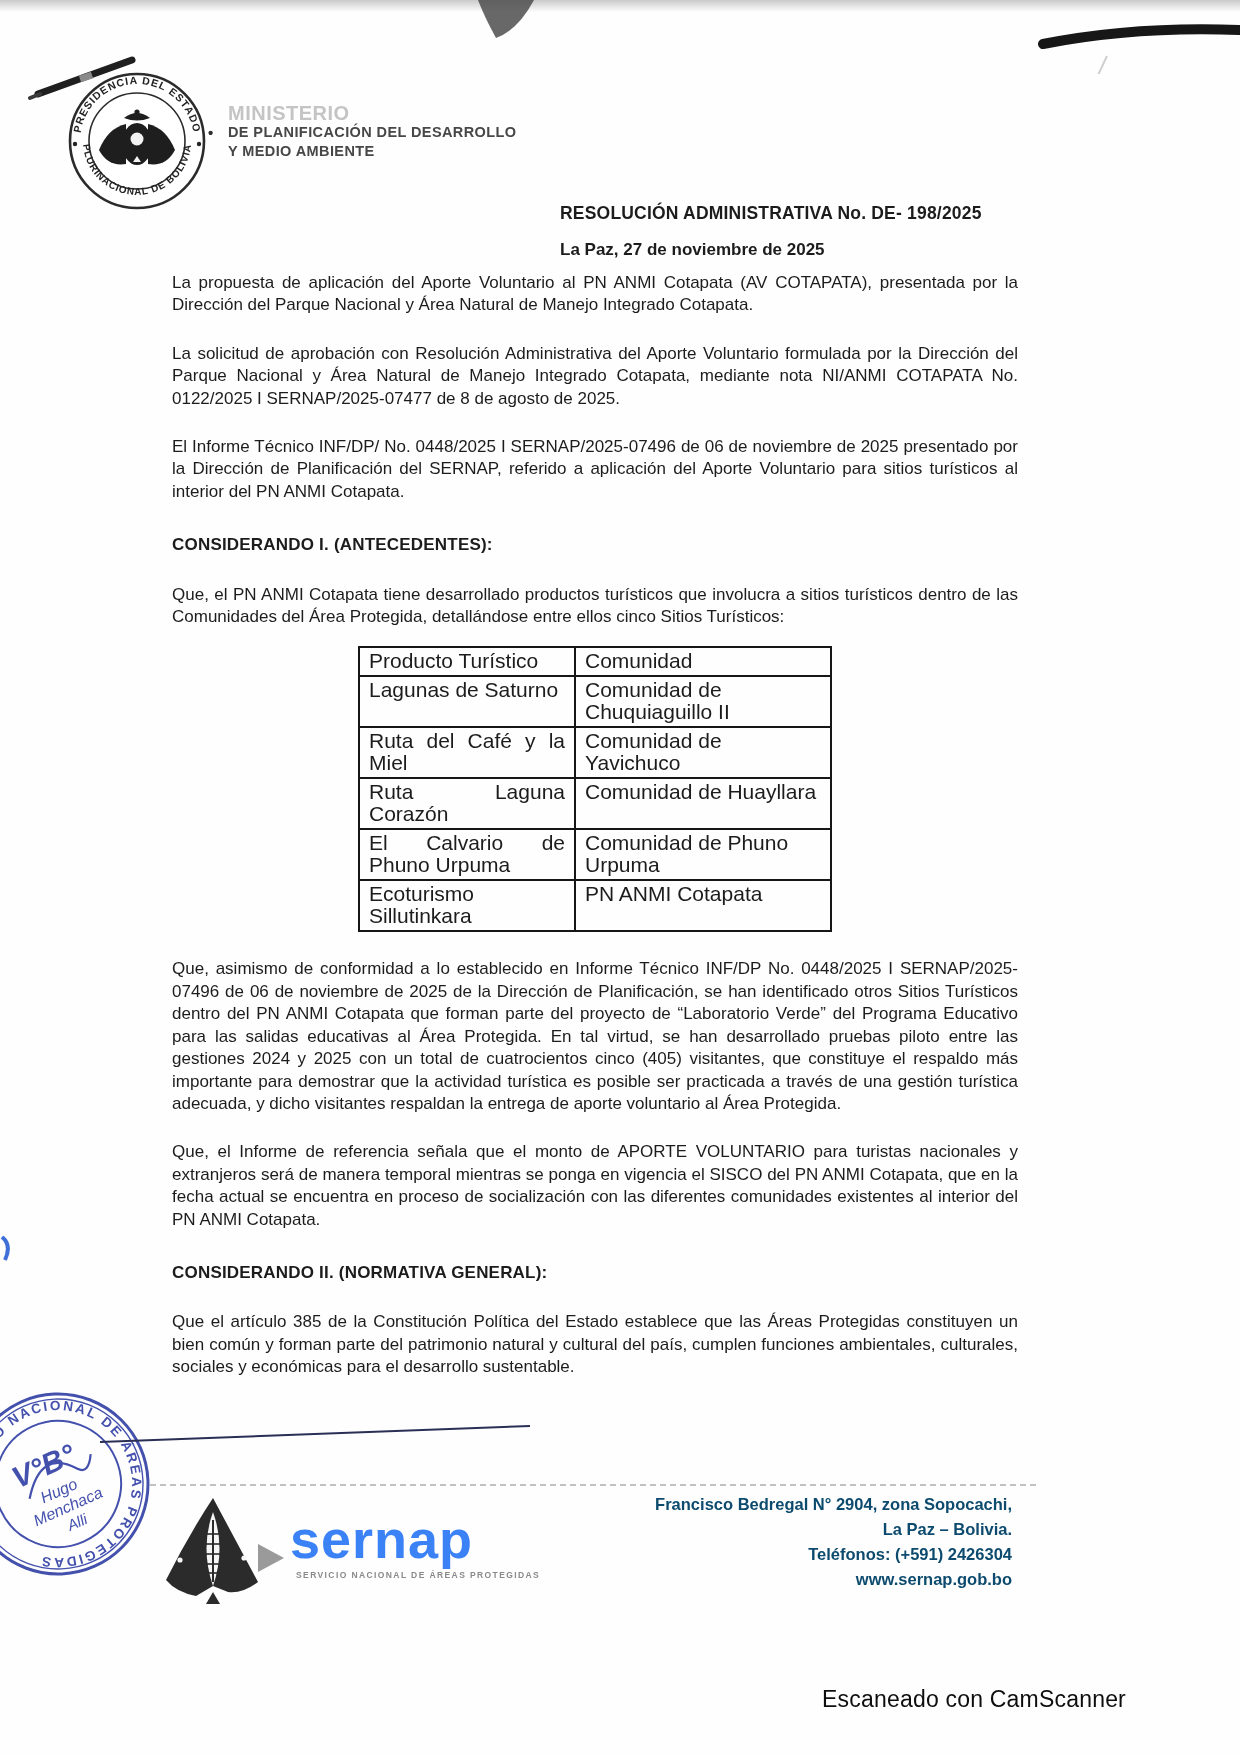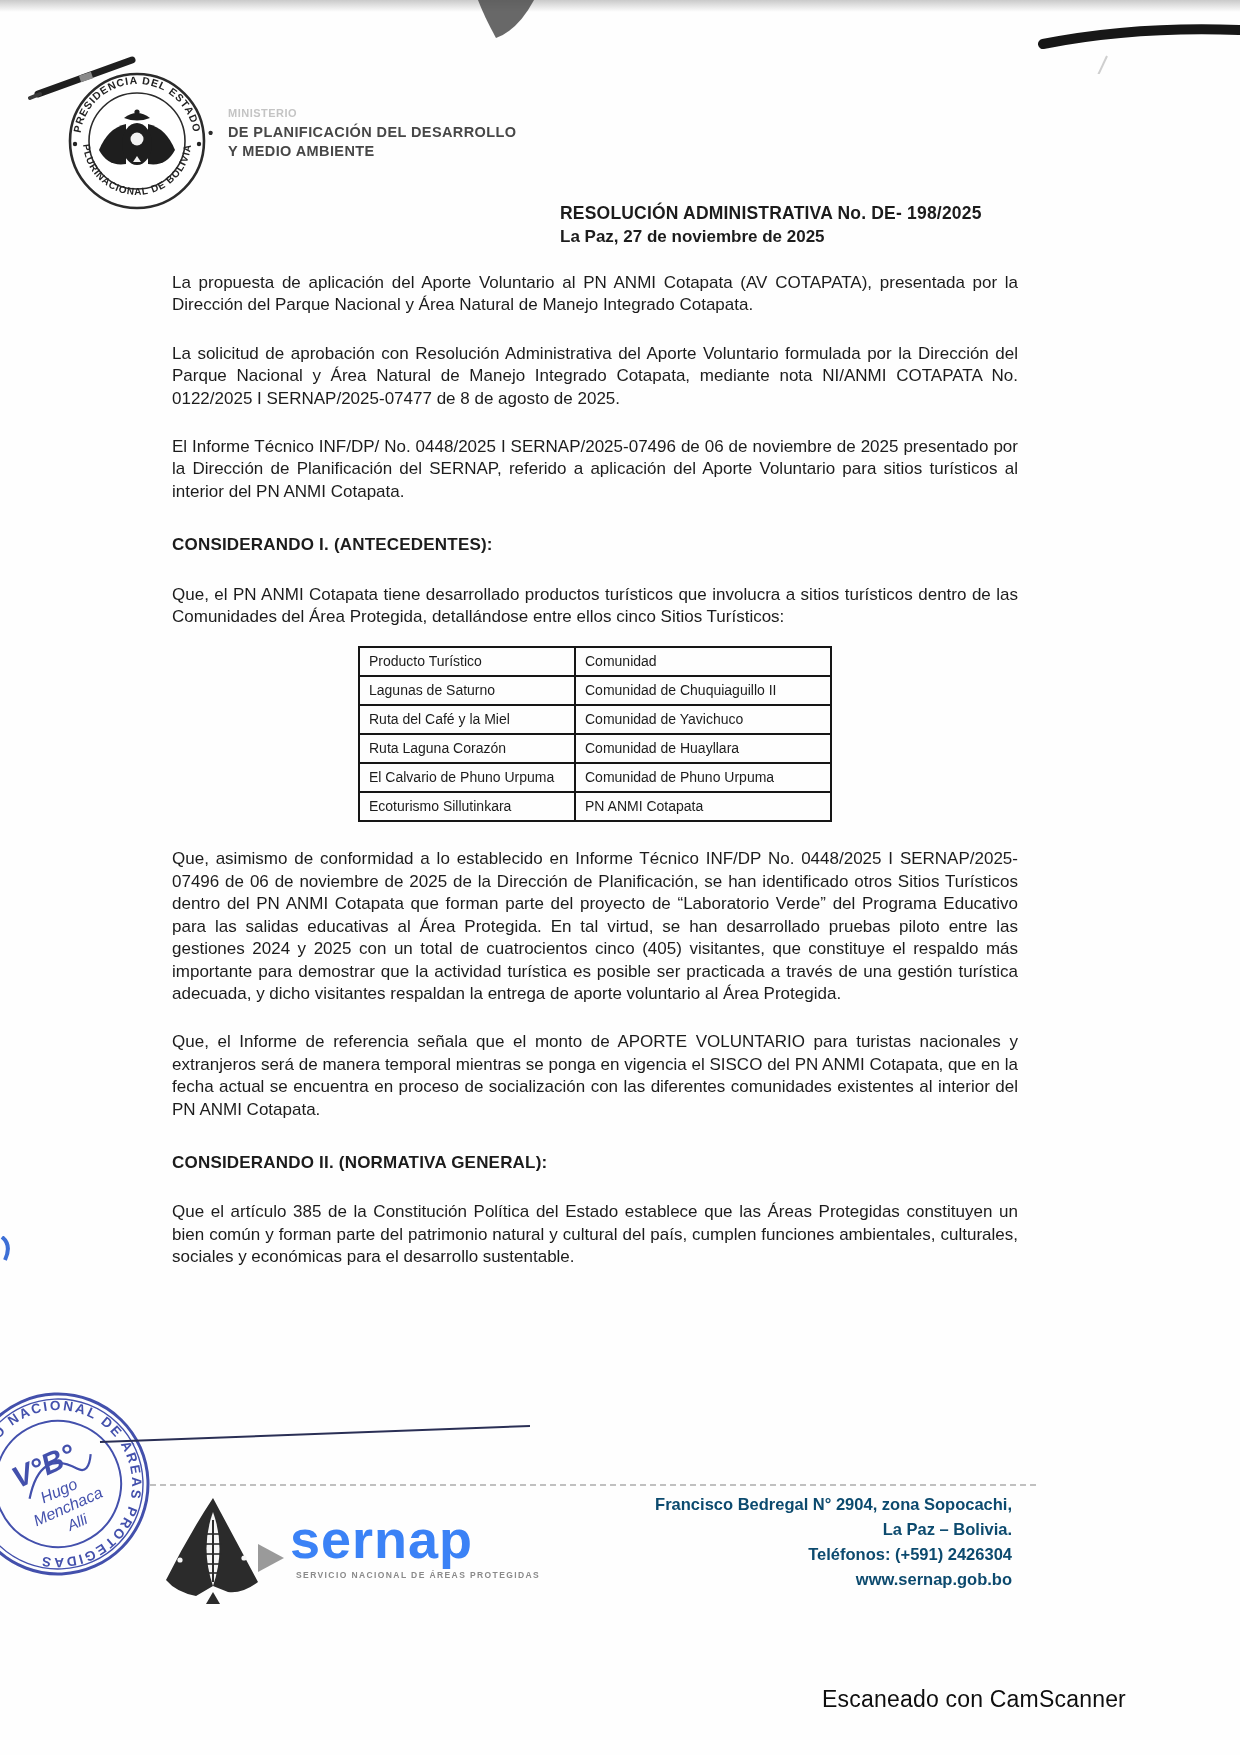--- a/index.html
+++ b/index.html
@@ -9,35 +9,35 @@
     font-family:"Liberation Sans","DejaVu Sans",sans-serif;
     color:#1c1c1c;
   }
   
   .top-shade{position:absolute;top:0;left:0;right:0;height:12px;
     background:linear-gradient(#9f9f9f,rgba(255,255,255,0));opacity:.55;}
   .artifact{position:absolute;pointer-events:none;}
   
   .seal{position:absolute;left:66px;top:70px;width:142px;height:142px;}
   .ministry{position:absolute;left:228px;top:104px;line-height:19px;}
-  .ministry .faded{color:#c4c4c4;font-weight:bold;font-size:11px;letter-spacing:.5px;}
+  .ministry .faded{color:#c4c4c4;font-weight:bold;font-size:20px;letter-spacing:.5px;}
   .ministry .strong{color:#474747;font-weight:bold;font-size:14.5px;letter-spacing:.4px;}
   .ministry-bullet{position:absolute;left:208px;top:124px;color:#2d2d2d;font-size:15px;font-weight:bold;}
   
   .title-block{position:absolute;left:560px;top:203px;width:456px;text-align:left;}
   .title-block .line1{font-weight:bold;font-size:17.5px;letter-spacing:.2px;}
-  .title-block .line2{font-weight:bold;font-size:17px;margin-top:3px;}
+  .title-block .line2{font-weight:bold;font-size:17px;margin-top:16px;}
   
   .main-col{position:absolute;left:172px;top:272px;width:846px;
     font-size:17px;line-height:22.4px;}
   .heading{font-weight:bold;margin:0 0 27px 0;letter-spacing:.2px;}
   .para{margin:0 0 26px 0;text-align:justify;}
   .para.last{margin-bottom:31px;}
   table.sites{border-collapse:collapse;margin:4px auto 26px auto;
-    font-size:14px;line-height:22px;}
+    font-size:21px;line-height:22px;}
   table.sites td{border:2px solid #161616;padding:2px 9px 3px 9px;vertical-align:top;}
   table.sites td.c1{width:196px;text-align:justify;}
   table.sites td.c2{width:236px;}
   
   .stamp{position:absolute;left:-40px;top:1386px;width:196px;height:196px;
     transform:rotate(-24deg);opacity:.92;}
   .sig-line{position:absolute;left:98px;top:1418px;width:436px;height:32px;}
   
   .footer-rule{position:absolute;left:150px;top:1484px;width:886px;
     border-top:2px dashed #8f8f8f;opacity:.55;}

